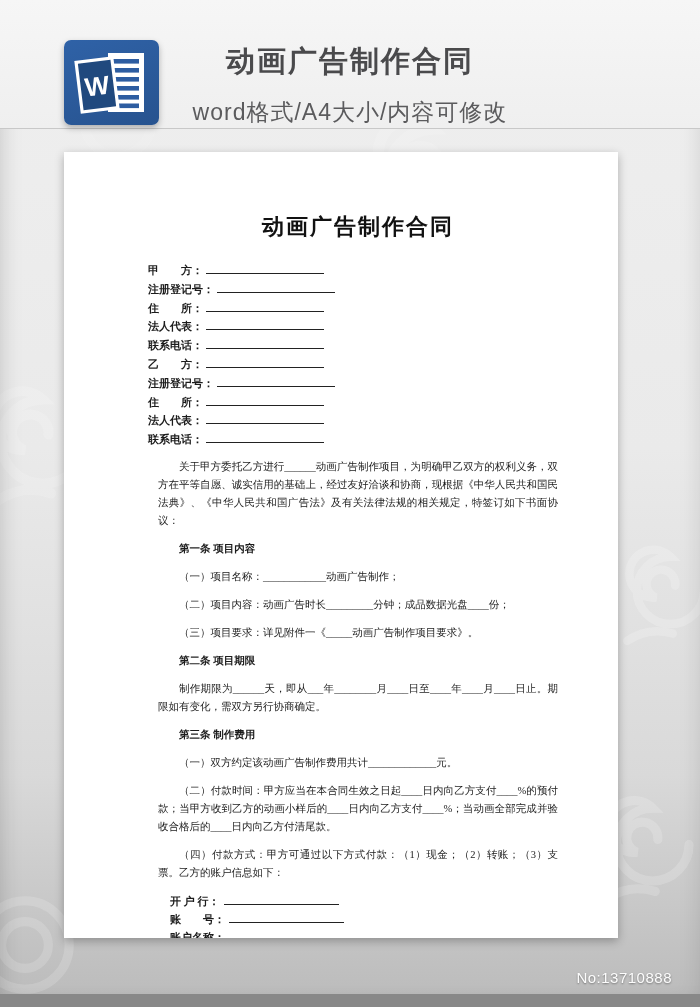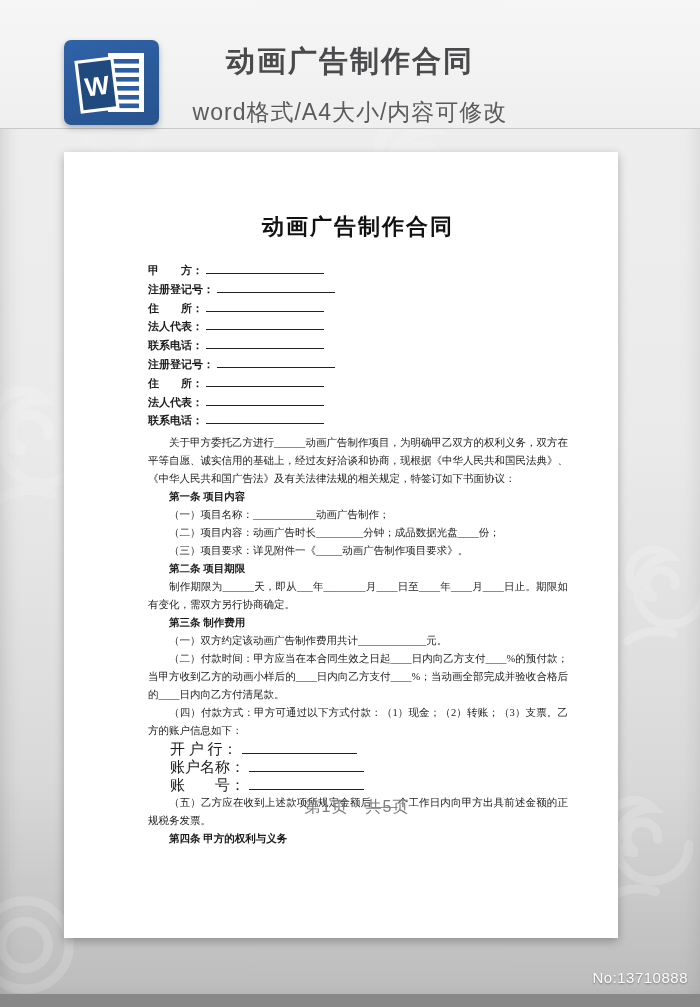--- a/index.html
+++ b/index.html
@@ -26,30 +26,30 @@
   .page{position:absolute;left:64px;top:152px;width:554px;height:786px;background:#ffffff;
     box-shadow:0 3px 9px rgba(0,0,0,.28);z-index:4;overflow:hidden;}
   .doc{position:absolute;left:0;top:0;width:554px;box-sizing:border-box;
     padding:60px 50px 0 84px;color:#1c1c1c;
     font-family:"Liberation Serif","DejaVu Serif",serif;}
   .doc-title{margin:0 0 18px 0;text-align:center;font-size:22px;font-weight:bold;letter-spacing:2px;color:#111;}
   .frow{height:18.8px;line-height:18.8px;white-space:nowrap;}
   .flabel{font-size:11px;font-weight:bold;}
   .fline{display:inline-block;width:118px;height:11px;margin-left:3px;border-bottom:1px solid #222;}
   .body{margin-top:5px;font-size:10.5px;line-height:18px;}
-  .body p{margin:0;text-indent:2em;text-align:justify;}
+  .body p{margin:10px;text-indent:2em;text-align:justify;}
   .body .hsec{font-weight:bold;}
   .body .b{font-weight:normal;}
   .brow{height:18px;line-height:18px;padding-left:22px;white-space:nowrap;}
-  .blabel{font-size:15px;font-weight:normal;}
+  .blabel{font-size:11px;font-weight:bold;}
   .bline{display:inline-block;width:115px;height:10px;margin-left:4px;border-bottom:1px solid #222;}
   .page-num{position:absolute;left:16px;bottom:30px;width:554px;text-align:center;
     font-size:16px;color:#7d7d7d;letter-spacing:1px;font-family:"Liberation Sans",sans-serif;}
   
-  .photo-id{position:absolute;right:12px;bottom:8px;z-index:6;font-size:15px;color:#fdfdfd;
+  .photo-id{position:absolute;right:28px;bottom:8px;z-index:6;font-size:15px;color:#fdfdfd;
     text-shadow:0 1px 2px rgba(0,0,0,.4);letter-spacing:.5px;}
 </style>
 </head>
 <body>
 
 <div class="stage">
 
   <div class="wm" style="left:50px;top:80px;width:130px;height:110px;opacity:.10;">
     <svg viewBox="0 0 100 100">
         <path d="M78 28 a26 26 0 1 1 -26 -22 a19 19 0 1 0 -14 30 a12 12 0 1 1 18 -6"></path>
@@ -115,40 +115,41 @@
 
   <div class="page">
     <div class="doc">
       <h2 class="doc-title">动画广告制作合同</h2>
 
       <div class="frow"><span class="flabel">甲　　方：</span><span class="fline"></span></div>
       <div class="frow"><span class="flabel">注册登记号：</span><span class="fline"></span></div>
       <div class="frow"><span class="flabel">住　　所：</span><span class="fline"></span></div>
       <div class="frow"><span class="flabel">法人代表：</span><span class="fline"></span></div>
       <div class="frow"><span class="flabel">联系电话：</span><span class="fline"></span></div>
+      <div class="frow"><span class="flabel">乙　　方：</span><span class="fline"></span></div>
       <div class="frow"><span class="flabel">注册登记号：</span><span class="fline"></span></div>
       <div class="frow"><span class="flabel">住　　所：</span><span class="fline"></span></div>
       <div class="frow"><span class="flabel">法人代表：</span><span class="fline"></span></div>
       <div class="frow"><span class="flabel">联系电话：</span><span class="fline"></span></div>
 
       <div class="body">
         <p>关于甲方委托乙方进行______动画广告制作项目，为明确甲乙双方的权利义务，双方在平等自愿、诚实信用的基础上，经过友好洽谈和协商，现根据《中华人民共和国民法典》、《中华人民共和国广告法》及有关法律法规的相关规定，特签订如下书面协议：</p>
         <p class="hsec">第一条 项目内容</p>
         <p class="b">（一）项目名称：____________动画广告制作；</p>
         <p class="b">（二）项目内容：动画广告时长_________分钟；成品数据光盘____份；</p>
         <p class="b">（三）项目要求：详见附件一《_____动画广告制作项目要求》。</p>
         <p class="hsec">第二条 项目期限</p>
         <p class="b">制作期限为______天，即从___年________月____日至____年____月____日止。期限如有变化，需双方另行协商确定。</p>
         <p class="hsec">第三条 制作费用</p>
         <p class="b">（一）双方约定该动画广告制作费用共计_____________元。</p>
         <p class="b">（二）付款时间：甲方应当在本合同生效之日起____日内向乙方支付____%的预付款；当甲方收到乙方的动画小样后的____日内向乙方支付____%；当动画全部完成并验收合格后的____日内向乙方付清尾款。</p>
         <p class="b">（四）付款方式：甲方可通过以下方式付款：（1）现金；（2）转账；（3）支票。乙方的账户信息如下：</p>
         <div class="brow"><span class="blabel">开 户 行：</span><span class="bline"></span></div>
+        <div class="brow"><span class="blabel">账　　号：</span><span class="bline"></span></div>
         <div class="brow"><span class="blabel">账户名称：</span><span class="bline"></span></div>
-        <div class="brow"><span class="blabel">账　　号：</span><span class="bline"></span></div>
         <p class="b">（五）乙方应在收到上述款项所规定金额后_____个工作日内向甲方出具前述金额的正规税务发票。</p>
         <p class="hsec">第四条 甲方的权利与义务</p>
       </div>
 
       <div class="page-num">第1页　共5页</div>
     </div>
   </div>
 
   <div class="photo-id">No:13710888</div>
 </div>

